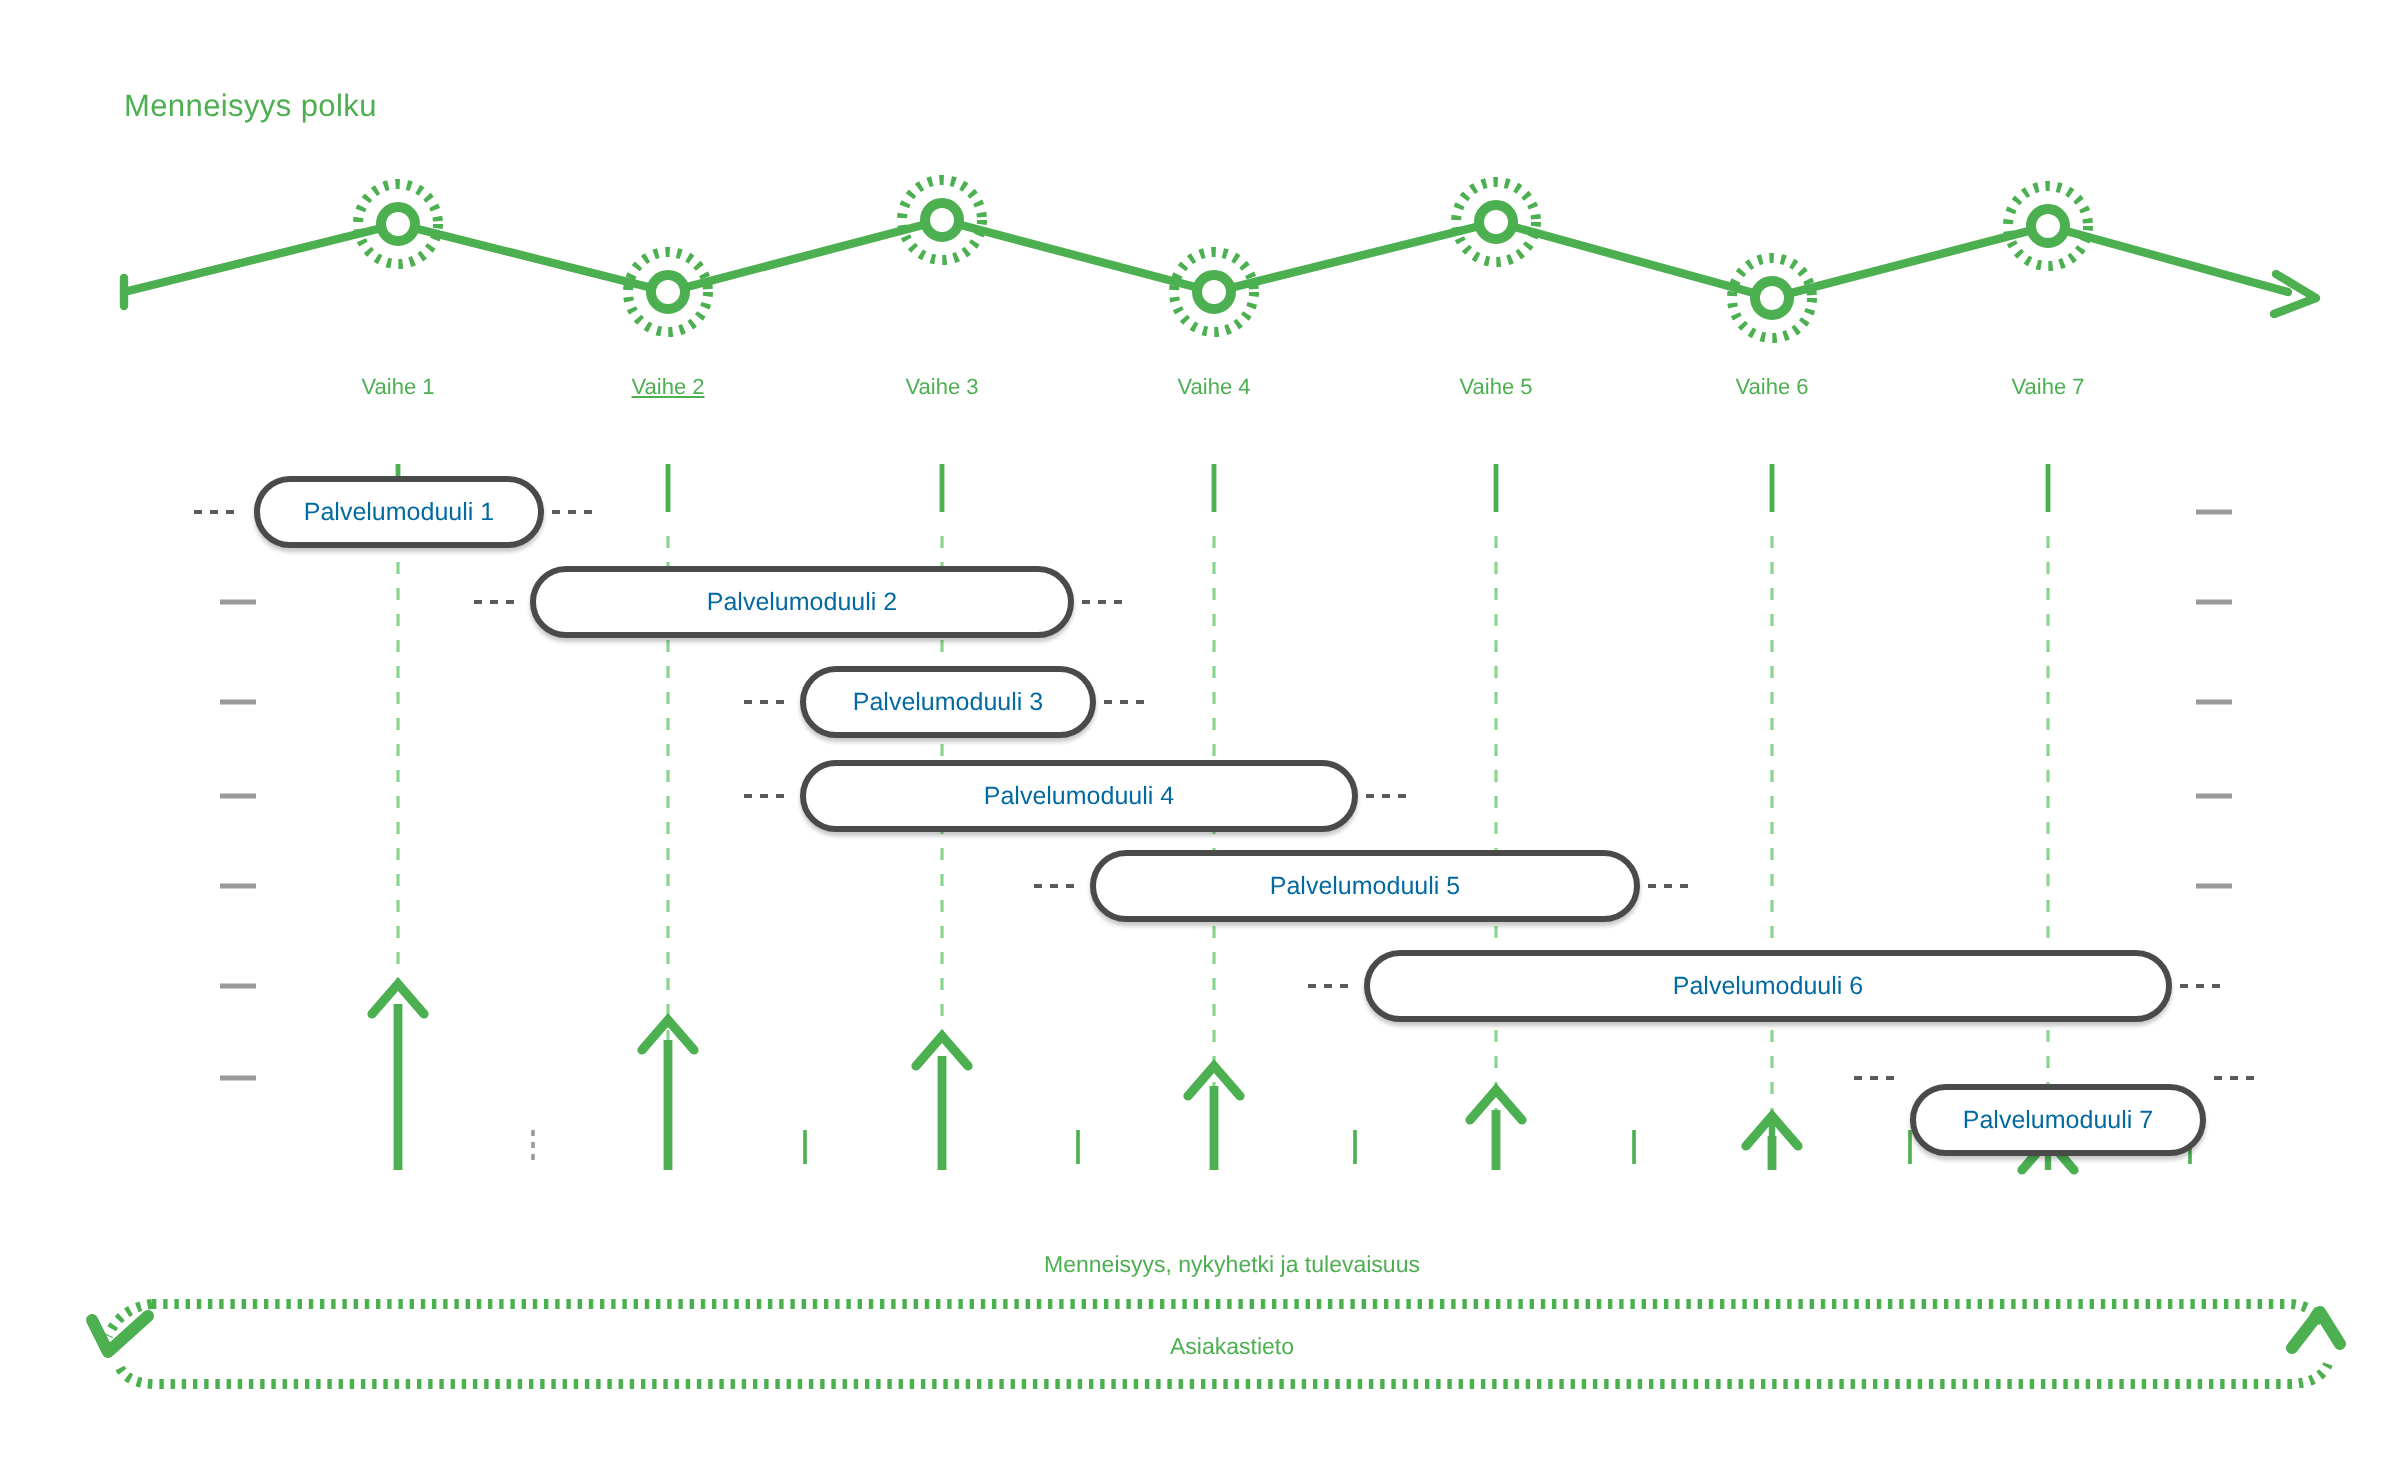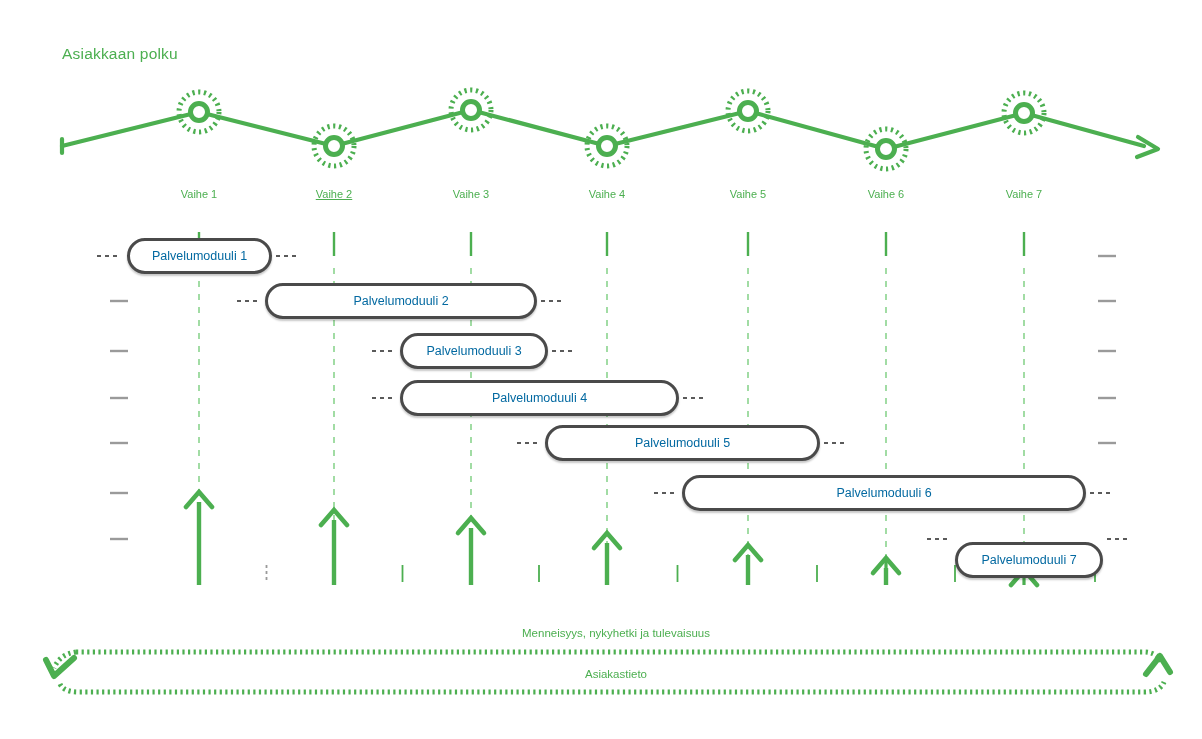--- a/index.html
+++ b/index.html
@@ -71,21 +71,21 @@
     color: #4CAF50;
     white-space: nowrap;
     transform: translateX(-50%);
   }
 </style>
 </head>
 <body>
 
 <div id="canvas">
 
-  <div class="title-text">Asiakkaan polku</div>
+  <div class="title-text">Menneisyys polku</div>
 
   <svg class="layer" id="gfx" viewBox="0 0 1202 739">
       <path d="M 62 146 L 199 112 L 334 146 L 471 110 L 607 146 L 748 111 L 886 149 L 1024 113 L 1144 146" fill="none" stroke="#4CAF50" stroke-width="4.2" stroke-linecap="round" stroke-linejoin="round"></path>
       <line x1="62" y1="139" x2="62" y2="153" stroke="#4CAF50" stroke-width="4.2" stroke-linecap="round"></line>
       <path d="M 1138 137 L 1158 149 L 1137 157" fill="none" stroke="#4CAF50" stroke-width="4.2" stroke-linecap="round" stroke-linejoin="round"></path>
       <g>
         <circle cx="199" cy="112" r="20" fill="none" stroke="#4CAF50" stroke-width="5" stroke-dasharray="2.2 3.6" stroke-linecap="butt"></circle>
         <circle cx="199" cy="112" r="8.5" fill="#ffffff" stroke="#4CAF50" stroke-width="5"></circle>
       </g>
       <g>

